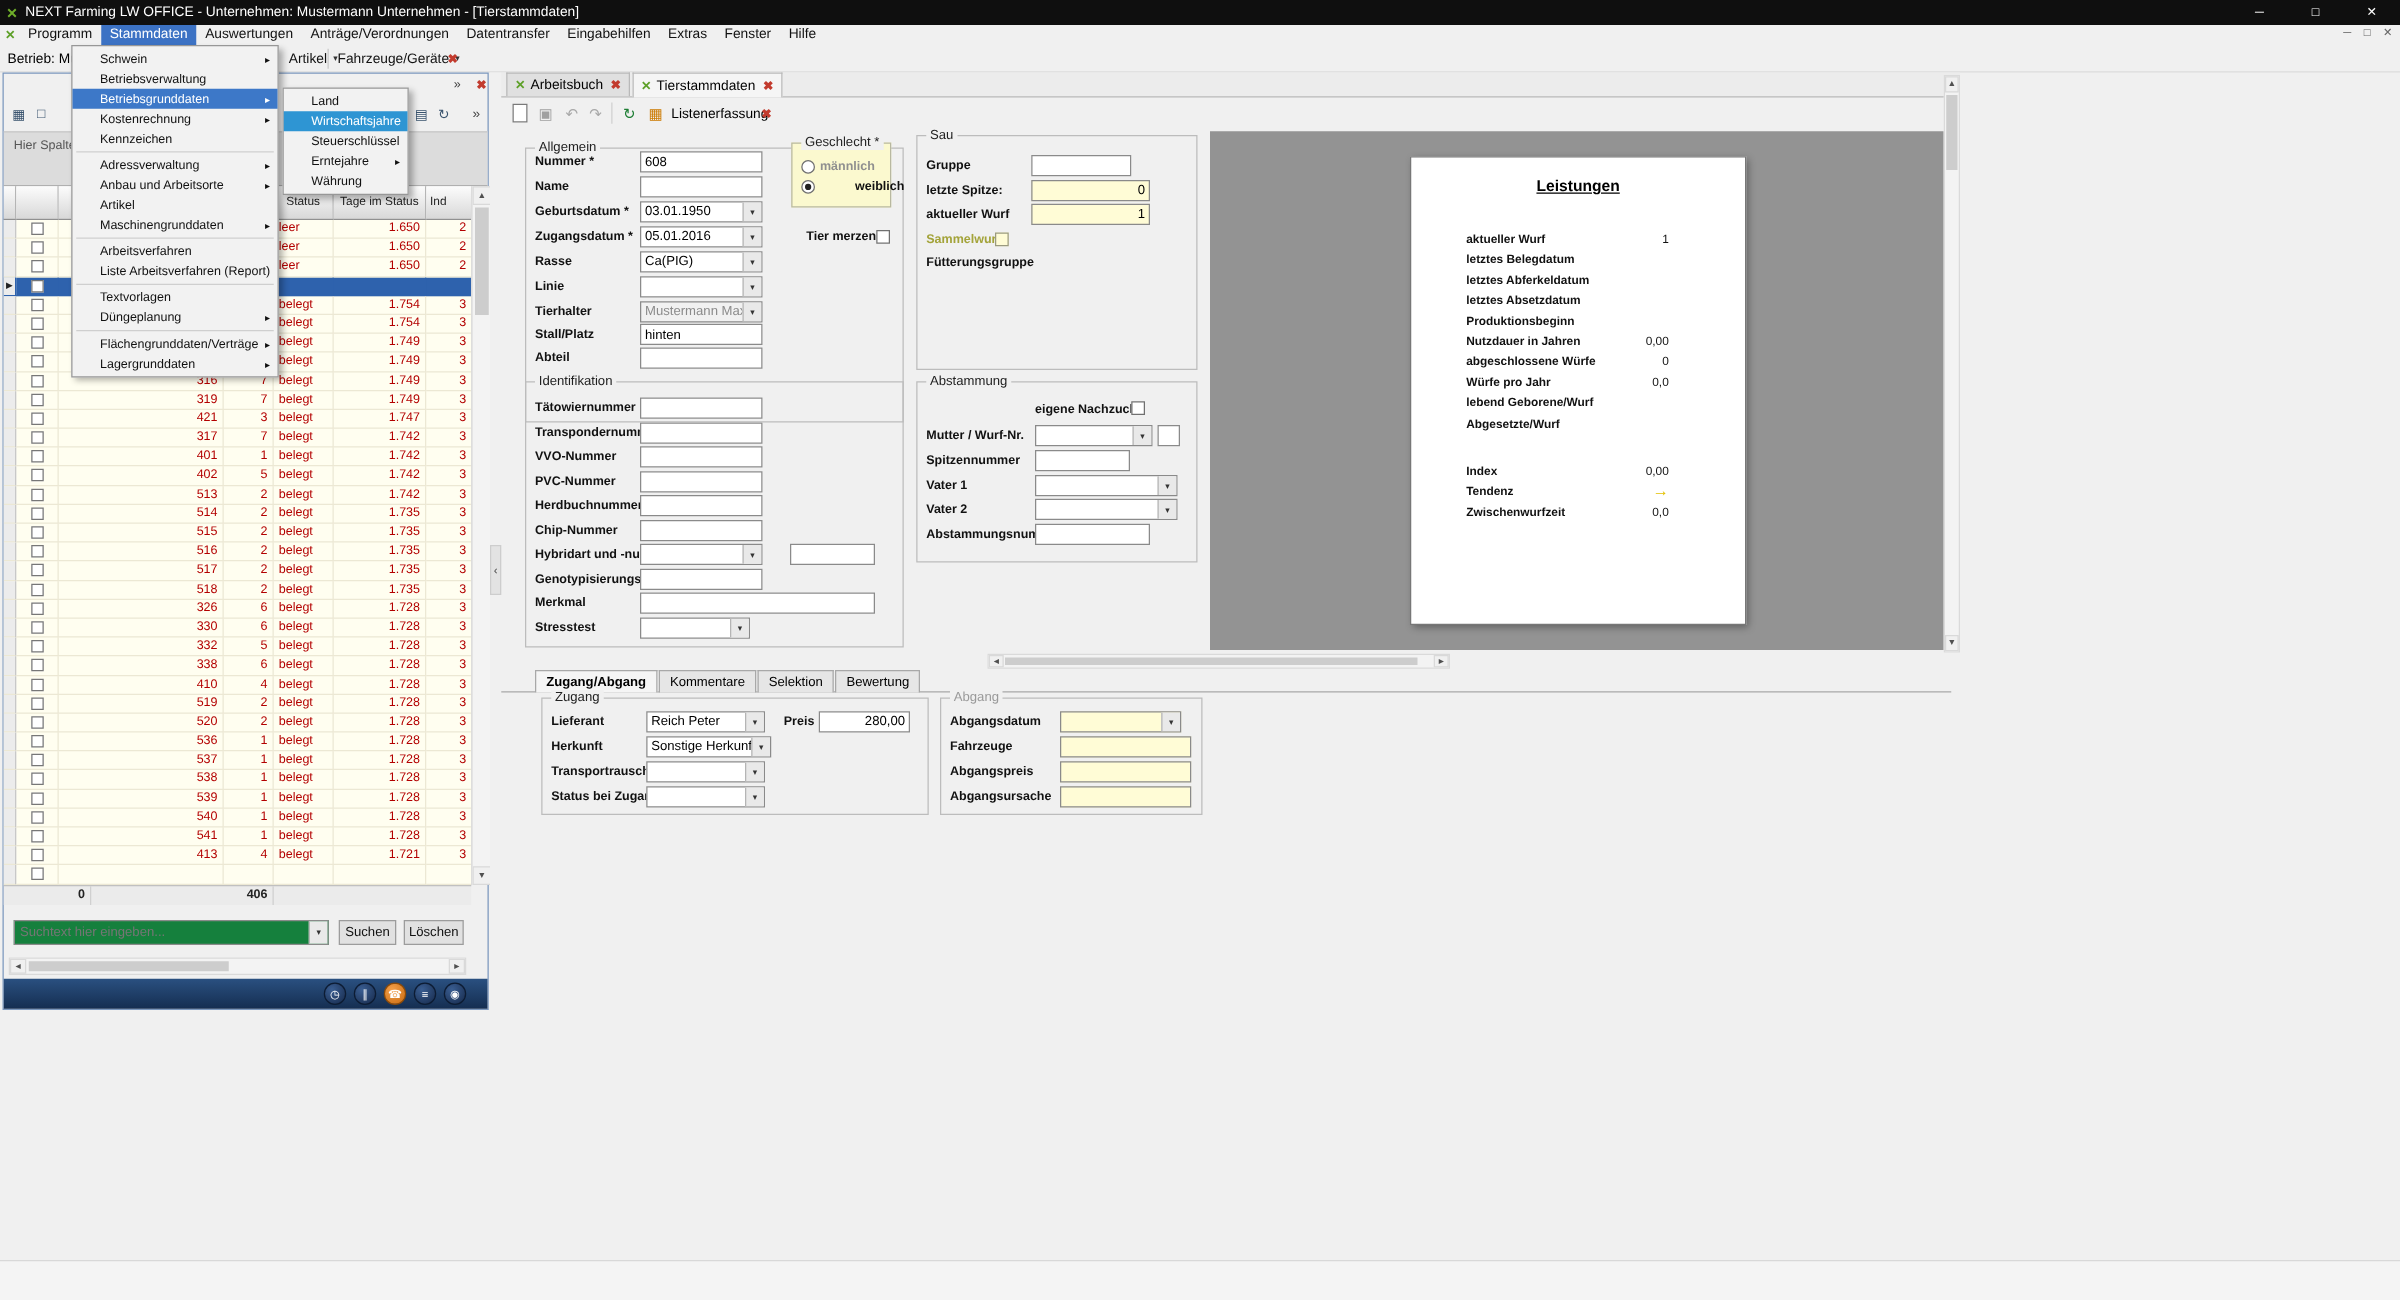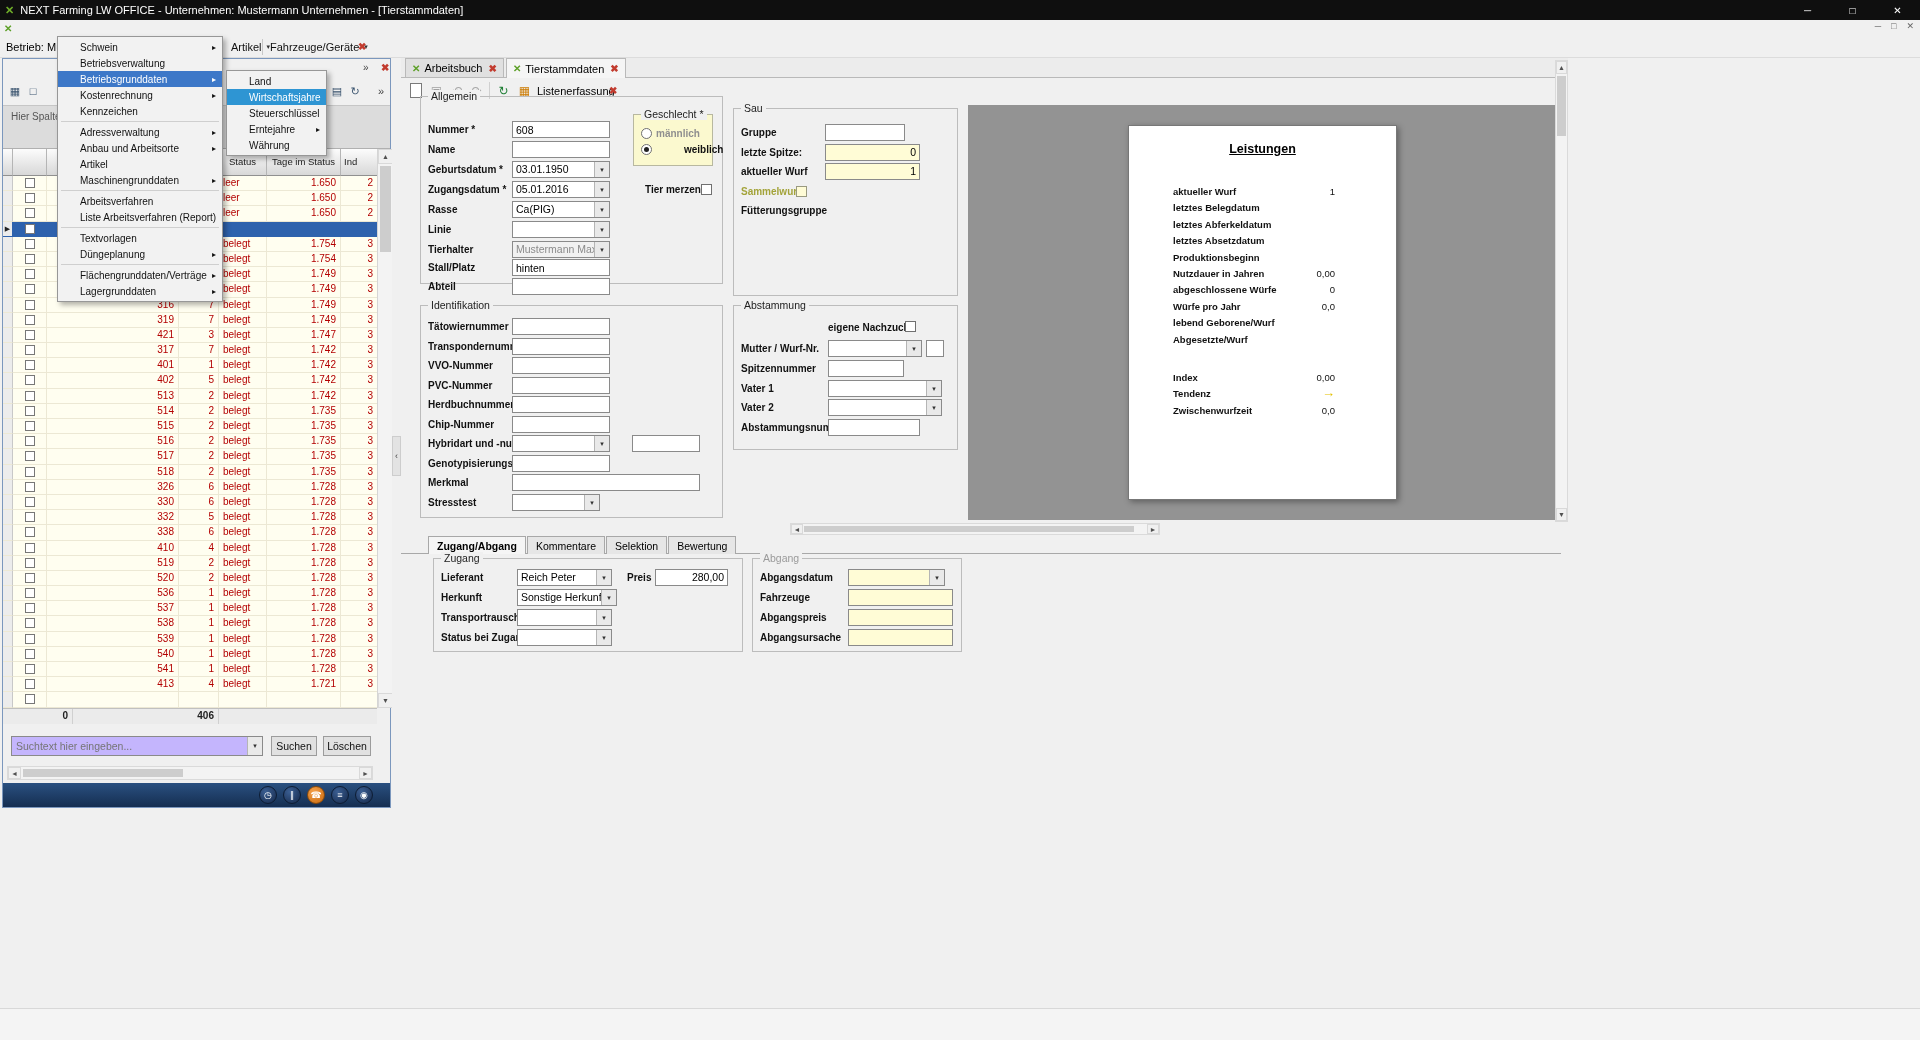--- a/index.html
+++ b/index.html
@@ -50,21 +50,21 @@
   .txt { padding-left:4px; }
   .gcb { position:absolute; left:12px; top:2px; width:10px; height:10px; background:#fff; border:1px solid #777; }
   .gfoot { position:absolute; left:0; top:649px; width:374px; height:16px; background:#ebebeb; border-top:1px solid #c0c0c0; display:flex; font-size:10px; font-weight:bold; color:#222; }
   .gf { border-right:1px solid #d0d0d0; text-align:right; padding:1px 4px 0 0; }
   
   .vscroll { position:absolute; left:374px; top:90px; width:15px; height:559px; background:#f3f3f3; border-left:1px solid #d5d5d5; }
   .sb-btn { background:#f0f0f0; border:1px solid #d9d9d9; color:#505050; font-size:7px; display:flex; align-items:center; justify-content:center; }
   .sb-thumb { background:#cdcdcd; }
   .hscroll { position:absolute; left:4px; top:707px; width:366px; height:14px; background:#f3f3f3; border:1px solid #dadada; }
   
-  .search-input { position:absolute; left:8px; top:677px; width:252px; height:20px; background:#c4b5fd; border:1px solid #8a8a8a; font-size:10.5px; padding:0 30px 0 4px; font-family:"Liberation Sans",sans-serif; }
+  .search-input { position:absolute; left:8px; top:677px; width:252px; height:20px; background:#15803d; border:1px solid #8a8a8a; font-size:10.5px; padding:0 30px 0 4px; font-family:"Liberation Sans",sans-serif; }
   .search-dd { position:absolute; left:244px; top:678px; width:15px; height:18px; background:#e9e9e9; border-left:1px solid #b5b5b5; display:flex; align-items:center; justify-content:center; font-size:7px; color:#333; }
   .btn { position:absolute; height:20px; background:#e1e1e1; border:1px solid #9c9c9c; font-size:10.5px; display:flex; align-items:center; justify-content:center; color:#111; }
   
   .blue-bar { position:absolute; left:0; top:724px; width:387px; height:24px; background:linear-gradient(#2a5080,#152e51); }
   .circ { position:absolute; top:3px; width:18px; height:18px; border-radius:50%; background:radial-gradient(circle at 35% 30%, #3a5e92, #16294a); color:#fff; display:flex; align-items:center; justify-content:center; font-size:9px; border:1px solid #0d1c33; }
   .circ.orange { background:radial-gradient(circle at 35% 30%, #f5a04a, #c86a10); border-color:#8a4a0a; }
 
   
   .v-splitter { position:absolute; left:392px; top:58px; width:9px; height:950px; background:#f0f0f0; }
   .collapse-h { position:absolute; left:0; top:378px; width:9px; height:40px; display:flex; align-items:center; justify-content:center; font-size:9px; color:#444; background:#e3e3e3; border:1px solid #cdcdcd; }
@@ -140,20 +140,31 @@
     <span class="title-text">NEXT Farming LW OFFICE - Unternehmen: Mustermann Unternehmen - [Tierstammdaten]</span>
     <div class="win-controls">
       <span class="wbtn">─</span>
       <span class="wbtn">□</span>
       <span class="wbtn">✕</span>
     </div>
   </div>
 
   <div class="menubar">
     <span class="menu-logo">✕</span>
+    <div id="menubar-items">
+        <div class="mb-item">Programm</div>
+        <div class="mb-item active">Stammdaten</div>
+        <div class="mb-item">Auswertungen</div>
+        <div class="mb-item">Anträge/Verordnungen</div>
+        <div class="mb-item">Datentransfer</div>
+        <div class="mb-item">Eingabehilfen</div>
+        <div class="mb-item">Extras</div>
+        <div class="mb-item">Fenster</div>
+        <div class="mb-item">Hilfe</div>
+      </div>
     <div class="child-controls">
       <span>─</span>
       <span>□</span>
       <span>✕</span>
     </div>
   </div>
 
   <div class="toolbar-row">
     <span class="betrieb">Betrieb: Must</span>
     <div class="dd-btn" style="left:226px">
@@ -638,21 +649,21 @@
     <div class="ticon" style="left:26px;color:#a0a0a0">▣</div>
     <div class="ticon" style="left:47px;color:#a8a8a8">↶</div>
     <div class="ticon" style="left:66px;color:#a8a8a8">↷</div>
     <div class="tsep" style="left:88px"></div>
     <div class="ticon" style="left:93px;color:#1e7e34">↻</div>
     <div class="ticon" style="left:114px;color:#cc7a00">▦</div>
     <span class="abs" style="left:136px;top:6px;font-size:11px">Listenerfassung</span>
     <span class="red-x abs" style="left:208px;top:6px">✖</span>
   </div>
 
-  <div class="grp" style="left:420px;top:96px;width:303px;height:188px">
+  <div class="grp" style="left:420px;top:118px;width:303px;height:220px">
     <span class="grp-t">Allgemein</span>
   </div>
   <span class="lbl" style="left:428px;top:124px">Nummer *</span>
   <input class="tb" style="left: 512px; top: 121px; width: 98px;" value="608">
   <span class="lbl" style="left:428px;top:144px">Name</span>
   <input class="tb" style="left: 512px; top: 141px; width: 98px;" value="">
   <span class="lbl" style="left:428px;top:164px">Geburtsdatum *</span>
   <div class="combo" style="left:512px;top:161px;width:98px">
     <span class="cv">03.01.1950</span>
       <span class="ca">▾</span>

